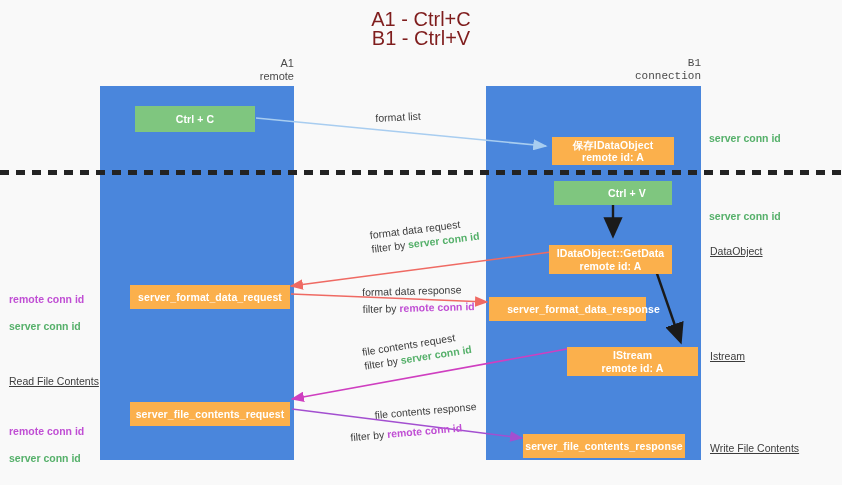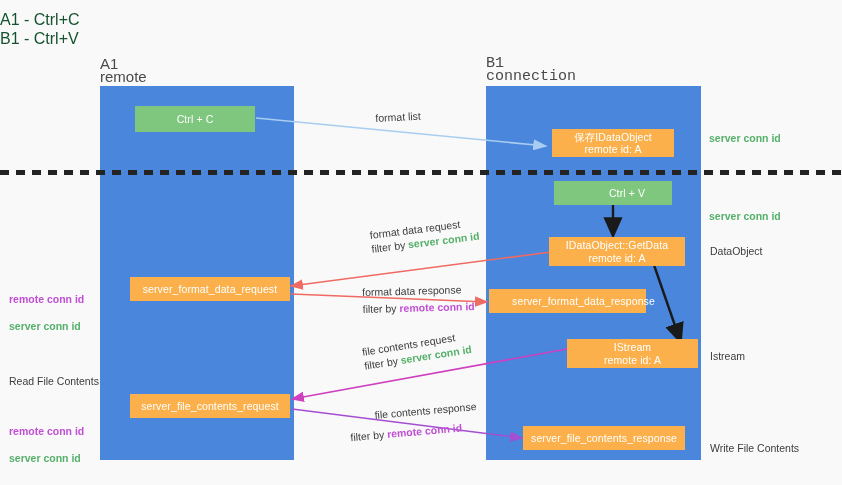--- a/index.html
+++ b/index.html
@@ -34,37 +34,38 @@
   .lane {
     position: absolute;
     background: #4a86dc;
   }
   .lane-a { left: 100px; top: 86px; width: 194px; height: 374px; }
   .lane-b { left: 486px; top: 86px; width: 215px; height: 374px; }
 
   
   .lane-head {
     position: absolute;
-    text-align: left;
-    font-size: 15px;
+    text-align: right;
+    font-size: 11px;
     line-height: 13px;
     color: #4a4a4a;
     white-space: pre-line;
   }
   .head-a { left: 100px; top: 57px; width: 194px; }
   .head-b { left: 486px; top: 57px; width: 215px; font-family: Liberation Mono, monospace; }
 
   
   .title {
     position: absolute;
     left: 0; top: 10px;
     width: 842px;
-    font-size: 16px;
+    text-align: center;
+    font-size: 20px;
     line-height: 19px;
-    color: #14532d;
+    color: #7f1d1d;
     white-space: pre-line;
   }
 
   
   .divider {
     position: absolute;
     left: 0;
     top: 170px;
     width: 842px;
     height: 5px;
@@ -82,33 +83,34 @@
     display: flex;
     flex-direction: column;
     align-items: center;
     justify-content: center;
     text-align: center;
     color: #ffffff;
     font-size: 10.5px;
     line-height: 12.5px;
     white-space: pre-line;
     letter-spacing: 0.1px;
+    font-weight: bold;
   }
   .node.green { background: #7fc67f; }
-  .node.orange { background: #fbb04c; }
+  .node.orange { background: #fbb04c; margin-top: 8px; }
 
   
   .anno {
     position: absolute;
     font-size: 10.5px;
     line-height: 13.5px;
     white-space: pre-line;
   }
   .anno.green-b { color: #55b06a; font-weight: bold; }
-  .anno.plain { color: #3c3c3c; }
+  .anno.plain { color: #3c3c3c; text-decoration: underline; }
   .anno.stack { font-weight: bold; }
   .anno .remote { color: #c04fd4; font-weight: bold; display: block; }
   .anno .server { color: #55b06a; font-weight: bold; display: block; }
 
   
   .elabel {
     position: absolute;
     font-size: 10.5px;
     line-height: 14px;
     color: #3c3c3c;
@@ -168,21 +170,21 @@
     <line x1="292" y1="409" x2="522" y2="438" stroke="#a34fd0" stroke-width="1.5" marker-end="url(#ah-purple)"></line>
   </svg>
 
   <div class="node green" style="left:135px; top:106px; width:120px; height:26px;">Ctrl + C</div>
 
   <div class="node orange" style="left:552px; top:129px; width:122px; height:28px;">保存IDataObject
 remote id: A</div>
 
   <div class="node green" style="left:554px; top:181px; width:118px; height:24px;padding-left:28px;">Ctrl + V</div>
 
-  <div class="node orange" style="left:549px; top:237px; width:136px; height:29px;">IDataObject::GetData
+  <div class="node orange" style="left:549px; top:237px; width:123px; height:29px;">IDataObject::GetData
 remote id: A</div>
 
   <div class="node orange" style="left:130px; top:277px; width:160px; height:24px;">server_format_data_request</div>
 
   <div class="node orange" style="left:489px; top:289px; width:157px; height:24px;padding-left:32px;">server_format_data_response</div>
 
   <div class="node orange" style="left:567px; top:339px; width:131px; height:29px;">IStream
 remote id: A</div>
 
   <div class="node orange" style="left:130px; top:394px; width:160px; height:24px;">server_file_contents_request</div>

